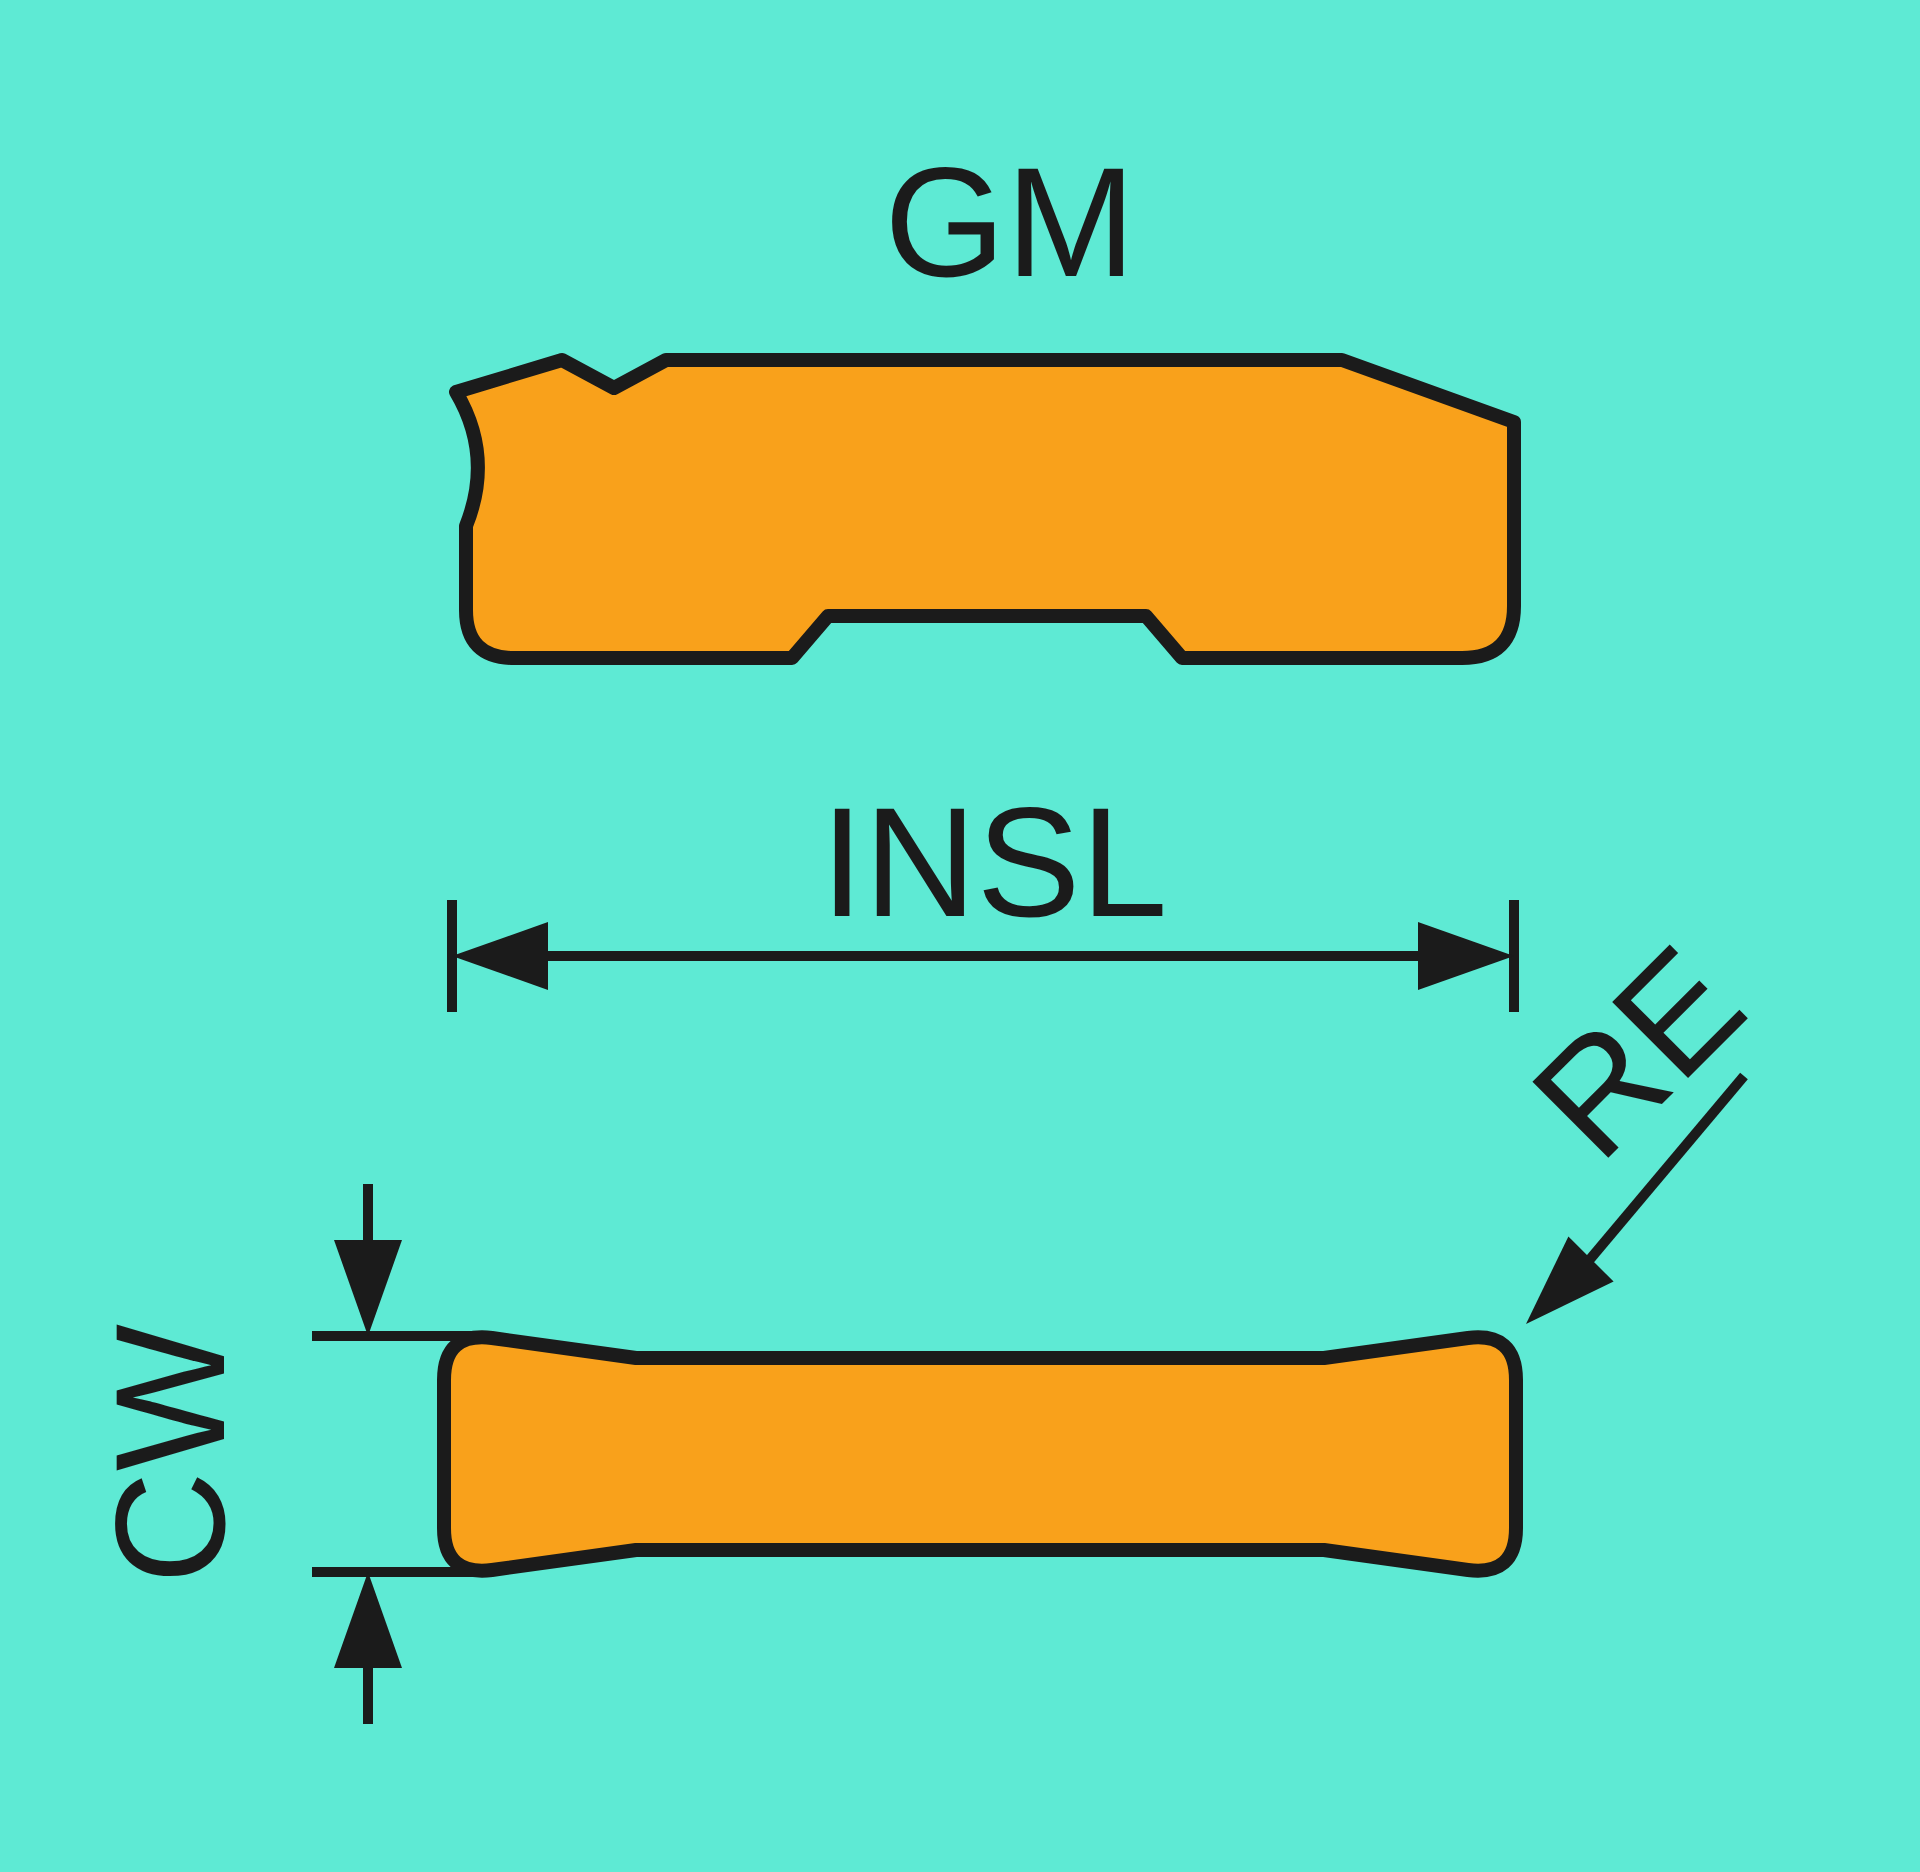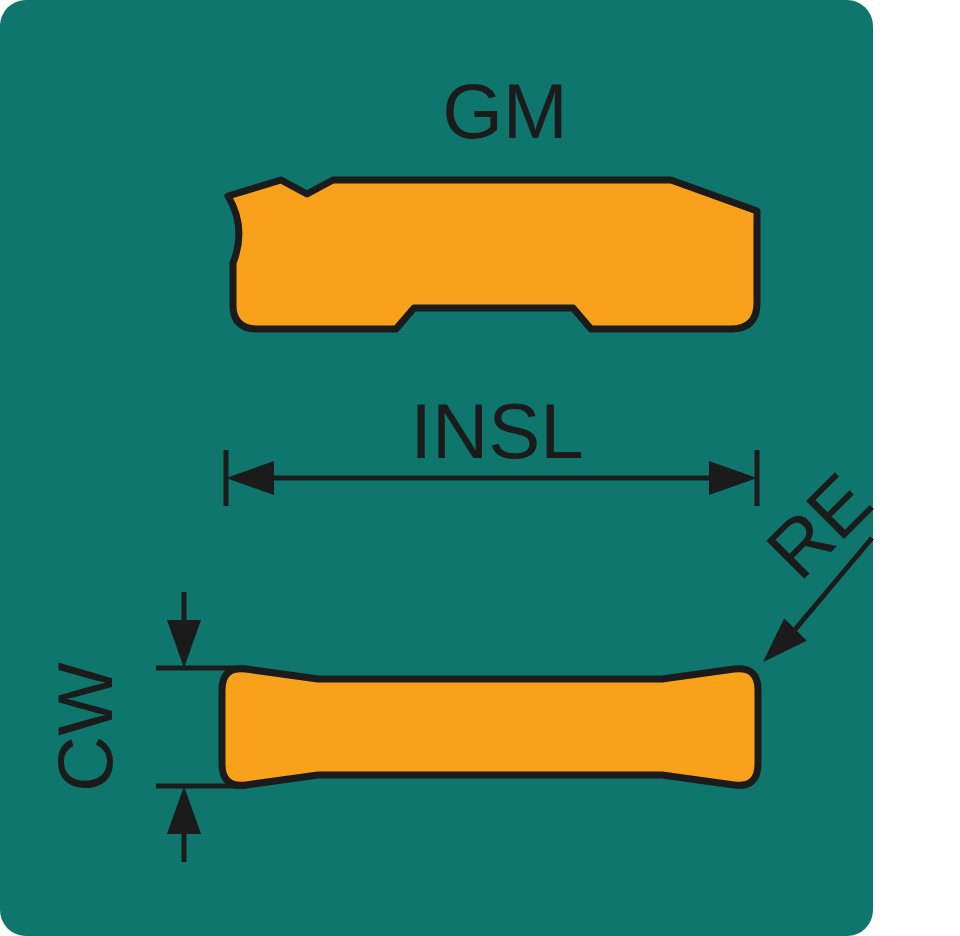--- a/index.html
+++ b/index.html
@@ -5,25 +5,24 @@
   html, body {
     margin: 0;
     padding: 0;
     background: #ffffff;
     width: 960px;
     height: 936px;
     overflow: hidden;
     font-family: "Liberation Sans", sans-serif;
   }
   .diagram-wrap {
-    width: 873px;
+    width: 960px;
     height: 936px;
     position: relative;
-    background: #0f766e;
-    border-radius: 26px;
+    background: #5eead4;
   }
   svg { display: block; }
   .insert-shape {
     stroke: #1b1b1b;
     stroke-width: 7;
     stroke-linejoin: round;
     stroke-linecap: round;
   }
   .dim-line {
     stroke: #1b1b1b;

